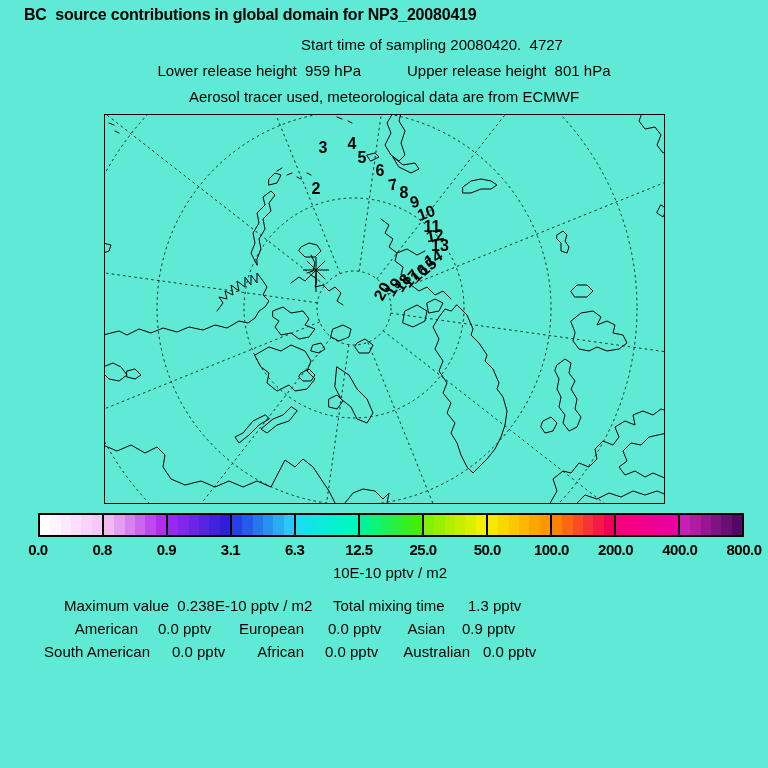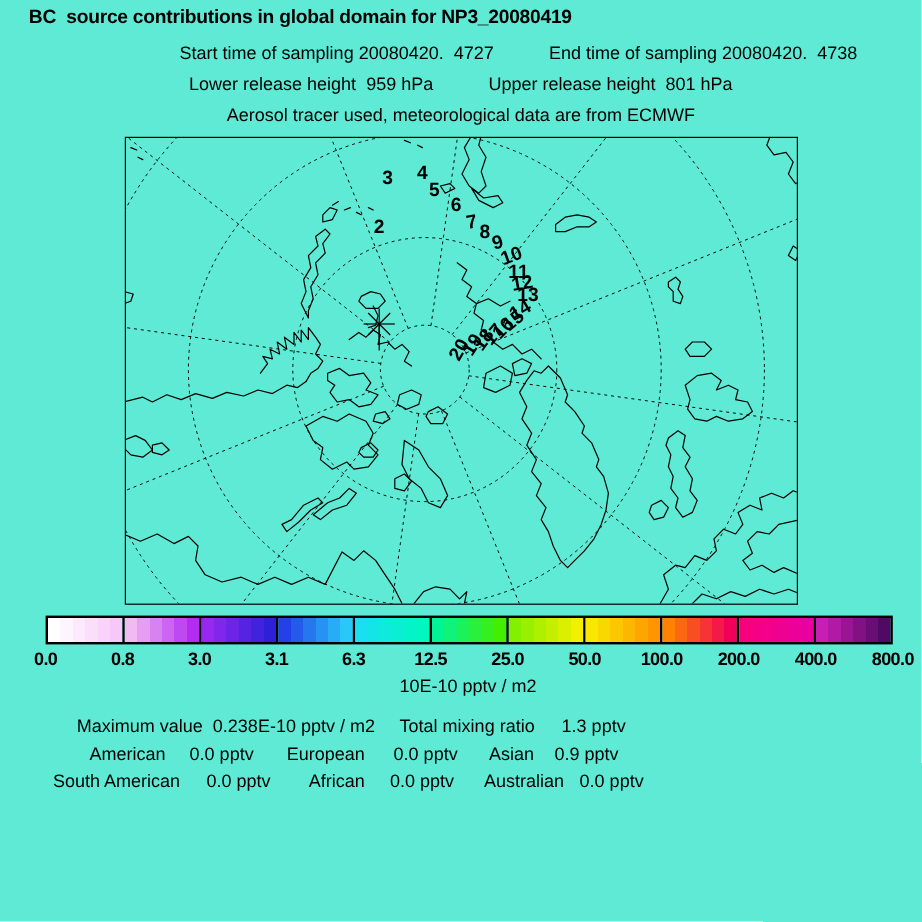--- a/index.html
+++ b/index.html
@@ -25,21 +25,21 @@
   .grat{fill:none;stroke:#000;stroke-width:0.8;stroke-dasharray:2.5 3.2;}
   .trajnum{font-family:"Liberation Sans",sans-serif;font-weight:bold;font-size:16px;fill:#000;}
 </style>
 </head>
 <body>
 
 <div class="page">
 
   <div class="title">BC  source contributions in global domain for NP3_20080419</div>
 
-  <div class="hline" style="top:36px;padding-left:48px;"><span class="pair"><span>Start time of sampling 20080420.  4727</span><span>End time of sampling 20080420.  4738</span></span></div>
+  <div class="hline" style="top:36px;padding-left:48px;"><span class="pair"><span>Start time of sampling 20080420.  4727</span></span></div>
 
   <div class="hline" style="top:62px;"><span class="pair"><span>Lower release height  959 hPa</span><span>Upper release height  801 hPa</span></span></div>
 
   <div class="hline" style="top:88px;">Aerosol tracer used, meteorological data are from ECMWF</div>
 
   <div class="map">
     <svg id="mapsvg" width="559" height="388" viewBox="0 0 559 388">
       <g id="graticule">
           <circle cx="249" cy="193" r="37" class="grat"></circle>
           <circle cx="249" cy="193" r="110" class="grat"></circle>
@@ -159,35 +159,35 @@
       <div class="seg" style="background: linear-gradient(to right, rgb(0, 244, 150) 0%, rgb(0, 244, 150) 16.67%, rgb(14, 243, 120) 16.67%, rgb(14, 243, 120) 33.33%, rgb(27, 242, 90) 33.33%, rgb(27, 242, 90) 50%, rgb(41, 240, 60) 50%, rgb(41, 240, 60) 66.67%, rgb(54, 239, 30) 66.67%, rgb(54, 239, 30) 83.33%, rgb(68, 238, 0) 83.33%, rgb(68, 238, 0) 100%);"></div>
       <div class="seg" style="background: linear-gradient(to right, rgb(130, 240, 0) 0%, rgb(130, 240, 0) 16.67%, rgb(152, 240, 0) 16.67%, rgb(152, 240, 0) 33.33%, rgb(174, 240, 0) 33.33%, rgb(174, 240, 0) 50%, rgb(196, 240, 0) 50%, rgb(196, 240, 0) 66.67%, rgb(218, 240, 0) 66.67%, rgb(218, 240, 0) 83.33%, rgb(240, 240, 0) 83.33%, rgb(240, 240, 0) 100%);"></div>
       <div class="seg" style="background: linear-gradient(to right, rgb(248, 232, 0) 0%, rgb(248, 232, 0) 16.67%, rgb(249, 216, 0) 16.67%, rgb(249, 216, 0) 33.33%, rgb(251, 199, 0) 33.33%, rgb(251, 199, 0) 50%, rgb(252, 183, 0) 50%, rgb(252, 183, 0) 66.67%, rgb(254, 166, 0) 66.67%, rgb(254, 166, 0) 83.33%, rgb(255, 150, 0) 83.33%, rgb(255, 150, 0) 100%);"></div>
       <div class="seg" style="background: linear-gradient(to right, rgb(255, 130, 0) 0%, rgb(255, 130, 0) 16.67%, rgb(252, 104, 18) 16.67%, rgb(252, 104, 18) 33.33%, rgb(249, 78, 36) 33.33%, rgb(249, 78, 36) 50%, rgb(246, 52, 54) 50%, rgb(246, 52, 54) 66.67%, rgb(243, 26, 72) 66.67%, rgb(243, 26, 72) 83.33%, rgb(240, 0, 90) 83.33%, rgb(240, 0, 90) 100%);"></div>
       <div class="seg" style="background: linear-gradient(to right, rgb(248, 0, 125) 0%, rgb(248, 0, 125) 16.67%, rgb(245, 0, 132) 16.67%, rgb(245, 0, 132) 33.33%, rgb(242, 0, 139) 33.33%, rgb(242, 0, 139) 50%, rgb(238, 0, 146) 50%, rgb(238, 0, 146) 66.67%, rgb(235, 0, 153) 66.67%, rgb(235, 0, 153) 83.33%, rgb(232, 0, 160) 83.33%, rgb(232, 0, 160) 100%);"></div>
       <div class="seg" style="background: linear-gradient(to right, rgb(200, 30, 180) 0%, rgb(200, 30, 180) 16.67%, rgb(176, 26, 164) 16.67%, rgb(176, 26, 164) 33.33%, rgb(152, 22, 148) 33.33%, rgb(152, 22, 148) 50%, rgb(128, 18, 132) 50%, rgb(128, 18, 132) 66.67%, rgb(104, 14, 116) 66.67%, rgb(104, 14, 116) 83.33%, rgb(80, 10, 100) 83.33%, rgb(80, 10, 100) 100%);"></div>
     </div>
   <div class="ticksrow" id="ticksrow">
       <span class="tick" style="left: 6px;">0.0</span>
       <span class="tick" style="left: 70.1818px;">0.8</span>
-      <span class="tick" style="left: 134.364px;">3.0</span>
+      <span class="tick" style="left: 134.364px;">0.9</span>
       <span class="tick" style="left: 198.545px;">3.1</span>
       <span class="tick" style="left: 262.727px;">6.3</span>
       <span class="tick" style="left: 326.909px;">12.5</span>
       <span class="tick" style="left: 391.091px;">25.0</span>
       <span class="tick" style="left: 455.273px;">50.0</span>
       <span class="tick" style="left: 519.455px;">100.0</span>
       <span class="tick" style="left: 583.636px; text-align: center;">200.0</span>
       <span class="tick" style="left: 647.818px;">400.0</span>
       <span class="tick" style="left: 712px;">800.0</span>
     </div>
   <div class="unitlab">10E-10 pptv / m2</div>
 
   <div class="statline" style="left:64px;top:597px;">Maximum value  0.238E-10 pptv / m2</div>
-  <div class="statline" style="left:333px;top:597px;">Total mixing ratio</div>
+  <div class="statline" style="left:333px;top:597px;">Total mixing time</div>
   <div class="statline" style="left:468px;top:597px;">1.3 pptv</div>
 
   <div class="cellR" style="left:40px;top:620px;width:98px;">American</div>
   <div class="cellL" style="left:158px;top:620px;">0.0 pptv</div>
   <div class="cellR" style="left:200px;top:620px;width:104px;">European</div>
   <div class="cellL" style="left:328px;top:620px;">0.0 pptv</div>
   <div class="cellR" style="left:375px;top:620px;width:70px;">Asian</div>
   <div class="cellL" style="left:462px;top:620px;">0.9 pptv</div>
 
   <div class="cellR" style="left:25px;top:643px;width:125px;">South American</div>

